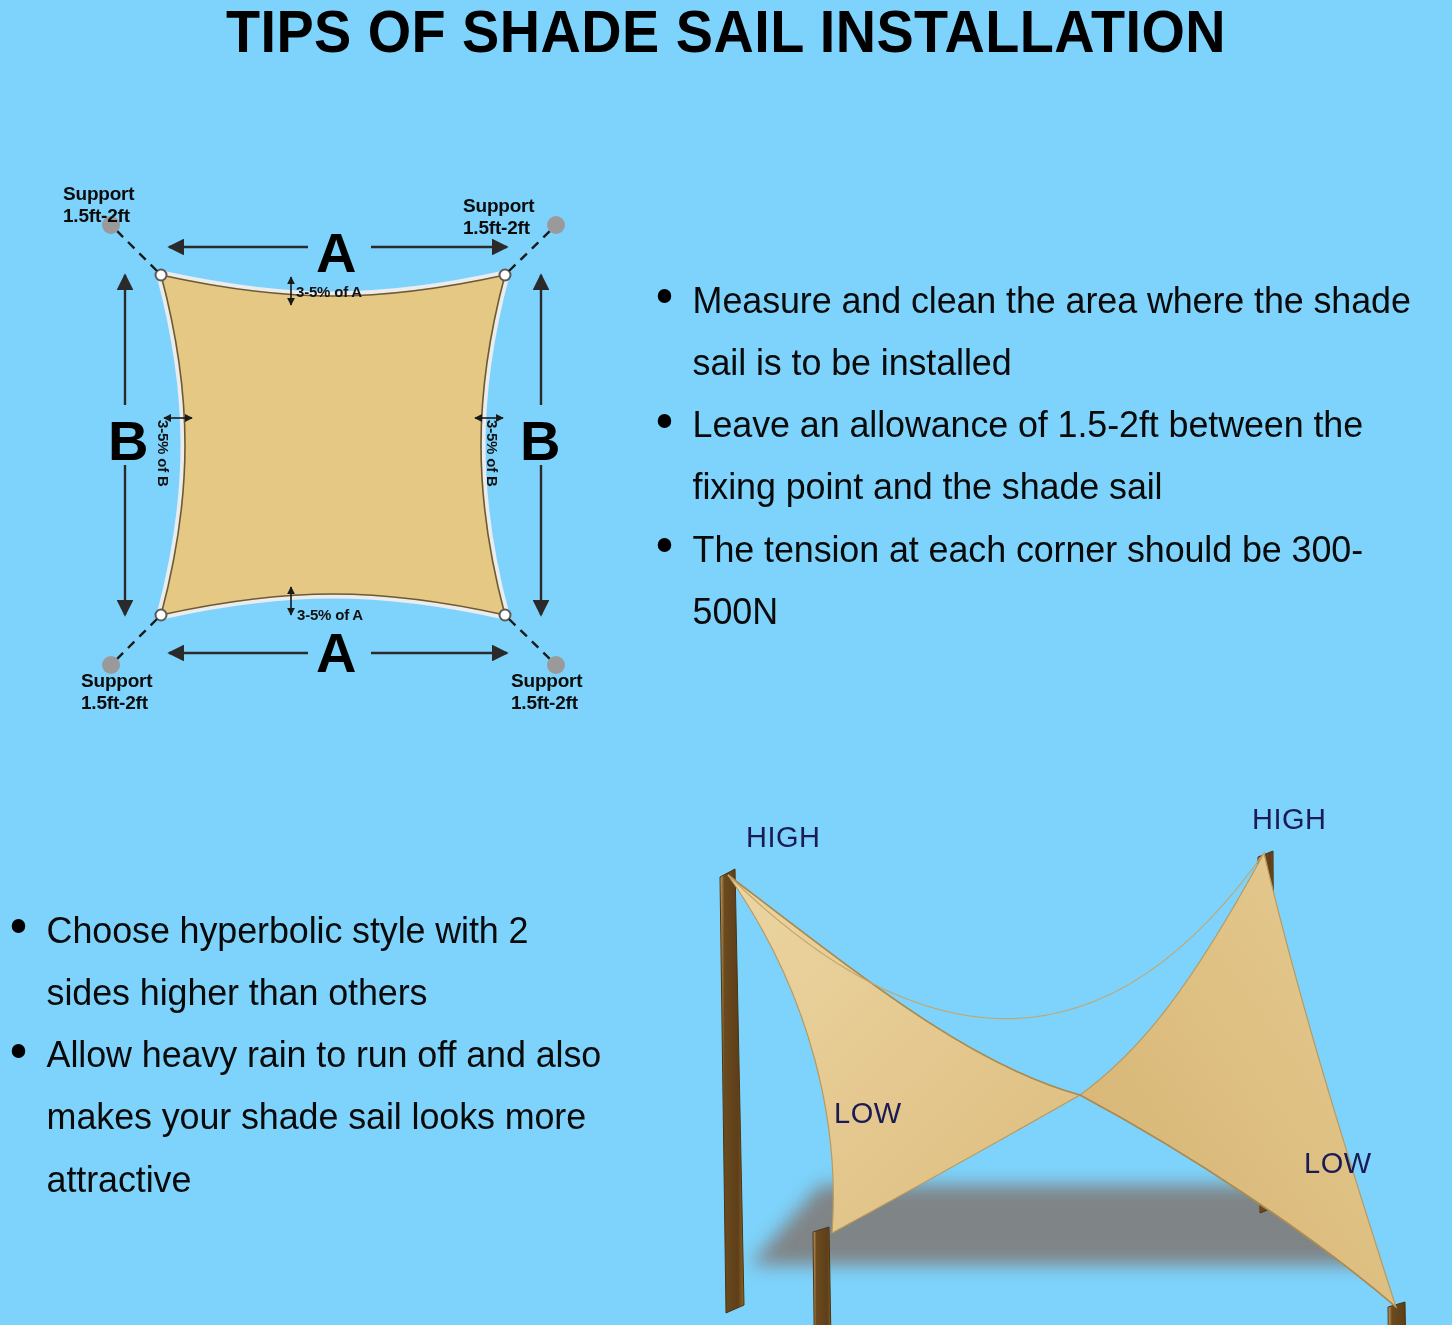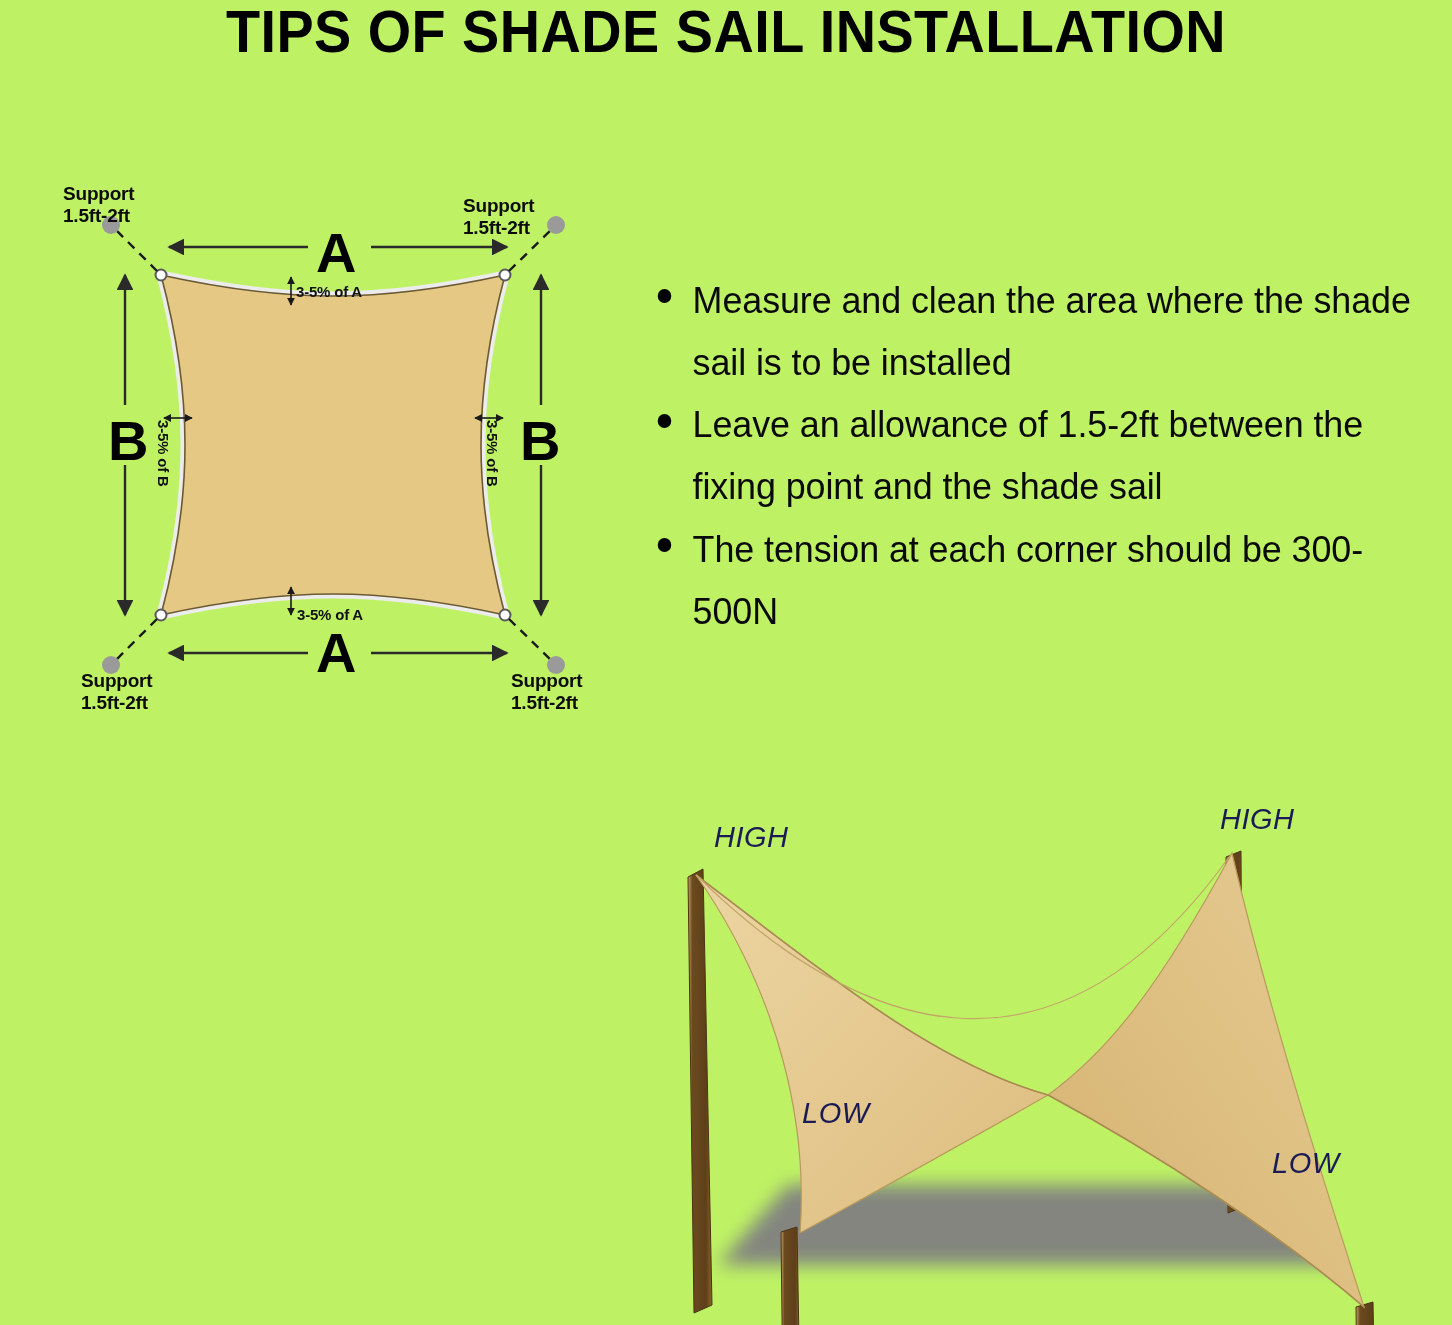--- a/index.html
+++ b/index.html
@@ -7,21 +7,21 @@
     width: 1452px;
     height: 1325px;
     background: #ffffff;
     font-family: "Liberation Sans", "DejaVu Sans", sans-serif;
     overflow: hidden;
   }
   #page {
     position: relative;
     width: 1452px;
     height: 1325px;
-    background: #bef264;
+    background: #7dd3fc;
   }
 
   
   #title {
     position: absolute;
     left: 0; top: 2px;
     width: 1452px;
     text-align: center;
     font-family: "Liberation Sans Narrow", "Liberation Sans", sans-serif;
     font-weight: bold;
@@ -133,22 +133,22 @@
     font-size: 37px;
     line-height: 1.68;
     letter-spacing: -0.1px;
     transform: scaleX(0.97);
     transform-origin: left center;
   }
 
   
   #hyper-diagram {
     position: absolute;
-    left: 640px; top: 795px;
-    width: 780px; height: 530px; font-style: italic;
+    left: 672px; top: 795px;
+    width: 780px; height: 530px;
   }
   #hyper-diagram svg { display:block; width:780px; height:530px; }
 
   .hl-label {
     position: absolute;
     font-family: "Liberation Sans", sans-serif;
     font-size: 29px;
     font-weight: 400;
     color: #1a1a55;
     letter-spacing: 0.5px;
@@ -260,20 +260,30 @@
     <li>
       <span class="dot"></span>
       <span>Leave an allowance of 1.5-2ft between the fixing point and the shade sail</span>
     </li>
     <li>
       <span class="dot"></span>
       <span>The tension at each corner should be 300-500N</span>
     </li>
   </ul>
 
+  <ul class="bullets" id="tips-left">
+    <li>
+      <span class="dot"></span>
+      <span>Choose hyperbolic style with 2 sides higher than others</span>
+    </li>
+    <li>
+      <span class="dot"></span>
+      <span>Allow heavy rain to run off and also makes your shade sail looks more attractive</span>
+    </li>
+  </ul>
 
   <div id="hyper-diagram">
 
     <svg viewBox="0 0 780 530" xmlns="http://www.w3.org/2000/svg">
 
       <defs>
         <linearGradient id="postGrad" x1="0" y1="0" x2="1" y2="0">
           <stop offset="0%" stop-color="#c7a266"></stop>
           <stop offset="18%" stop-color="#6b4a1e"></stop>
           <stop offset="75%" stop-color="#5e3f19"></stop>

